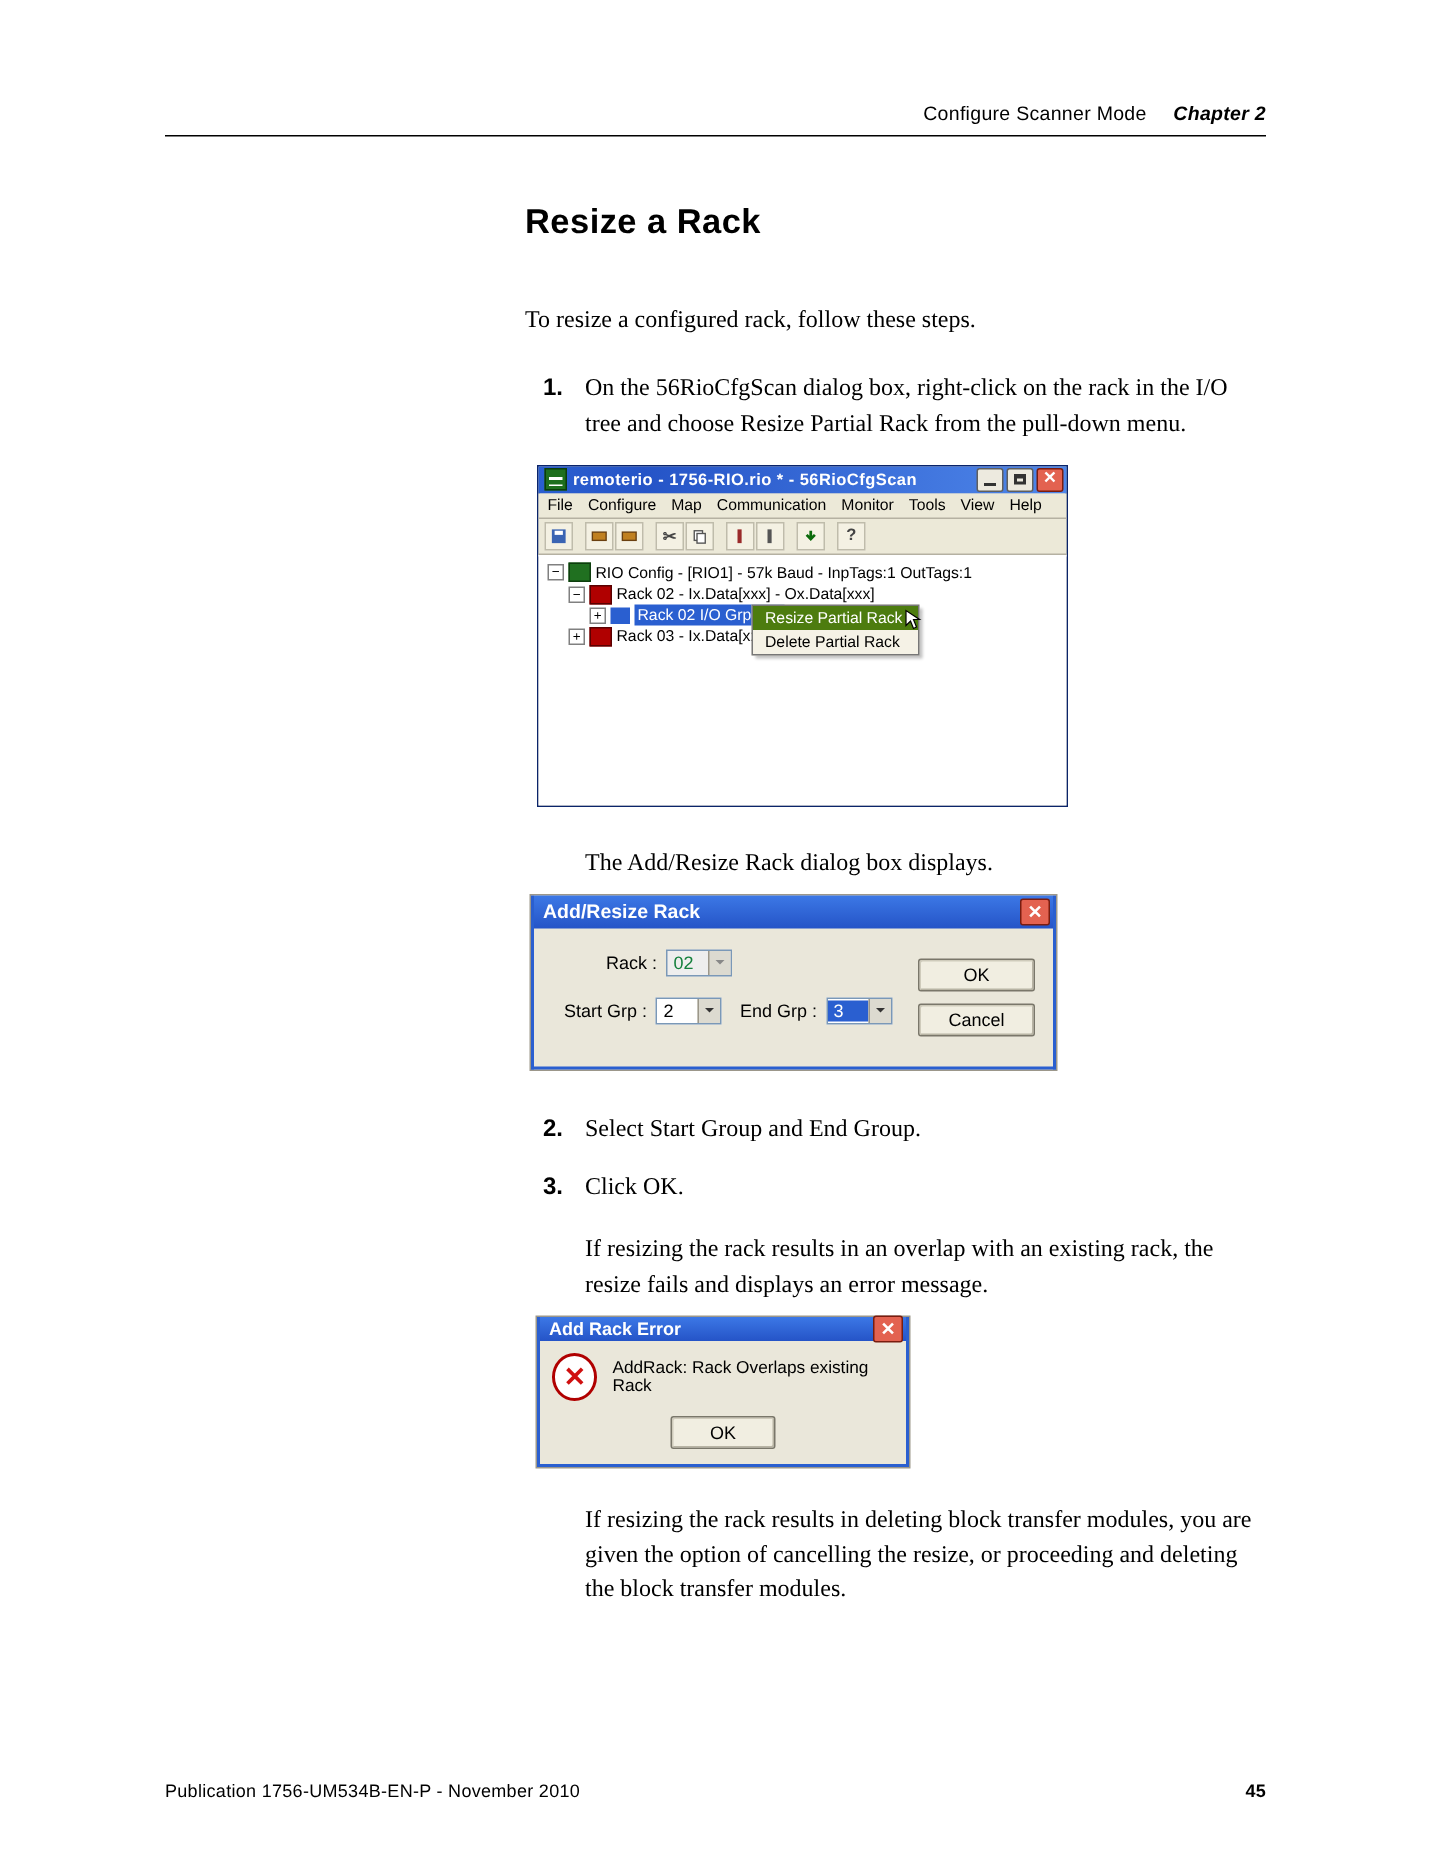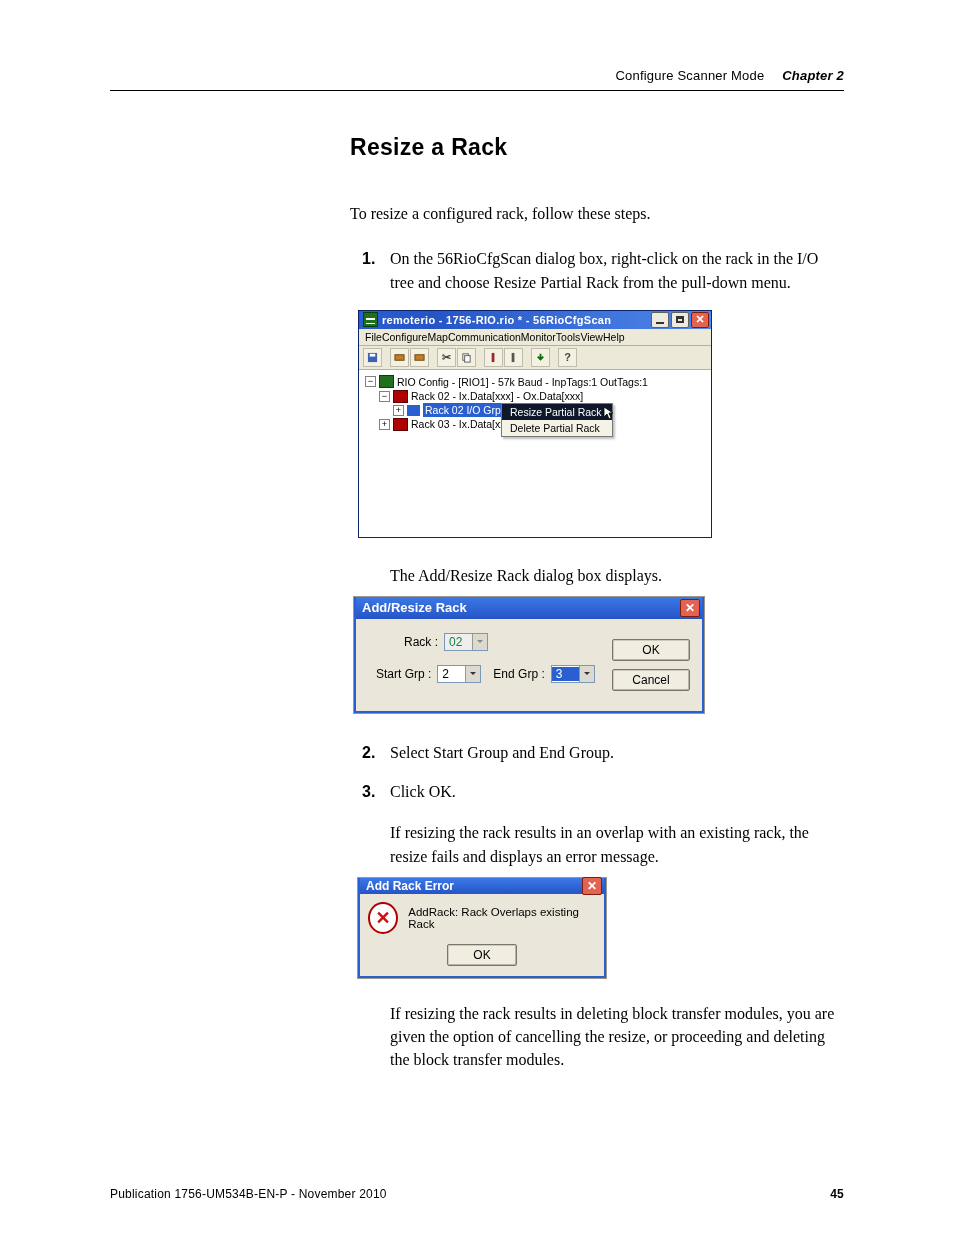--- a/index.html
+++ b/index.html
@@ -144,20 +144,21 @@
   }
   .winbtn.min span {
     display:block; width:8px; height:2px; background:#333; margin-top:6px;
   }
   .winbtn.max span {
     display:block; width:8px; height:7px; border:2px solid #333; border-top-width:3px; box-sizing:border-box;
   }
 
   .menubar {
     display: flex;
+    gap: 10px;
     padding: 2px 6px;
     background: #ece9d8;
     border-bottom: 1px solid #b5b1a2;
     font-size: 10.5px;
   }
   .menubar span { cursor: default; }
 
   .toolbar {
     display: flex;
     gap: 1px;
@@ -215,21 +216,21 @@
     background:#f5f2e6;
     box-shadow: 2px 2px 2px rgba(0,0,0,.25);
     font-size:10.5px;
   }
   .ctxmenu div {
     padding: 1px 10px 1px 8px;
     white-space: nowrap;
     position: relative;
   }
   .ctxmenu div:first-child {
-    background:#0f172a; color:#fff;
+    background:#4d7c0f; color:#fff;
   }
   .cursor {
     position:absolute; right:-3px; top:2px;
     width:12px; height:14px;
     pointer-events:none;
   }
   .cursor svg { width:100%; height:100%; }
 
   
   .dlg2 {

